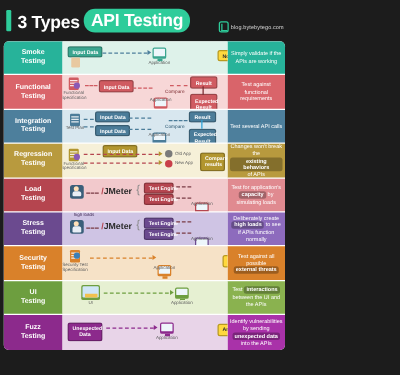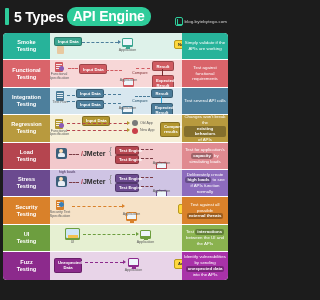--- a/index.html
+++ b/index.html
@@ -105,22 +105,22 @@
   .person .body { position:absolute; left:1.6px; top:5.4px; width:7.6px; height:4.2px; border-radius:2px 2px 1px 1px; }
 
   
   .brace { font-size:9px; color:#888; }
 </style>
 </head>
 <body>
 
 <div class="header">
   <div class="accent-bar"></div>
-  <span class="title-plain">5 Types</span>
-  <span class="title-hl">API Engine</span>
+  <span class="title-plain">3 Types</span>
+  <span class="title-hl">API Testing</span>
   <div class="brand">
     <div class="brand-icon"></div>
     <span class="brand-text">blog.bytebytego.com</span>
   </div>
 </div>
 
 <div class="board" id="board">
     <div class="row">
       <div class="cell-label" style="background:#27b39a;">Smoke<br>Testing</div>
      <div class="cell-flow" style="background:#def2ea;">

